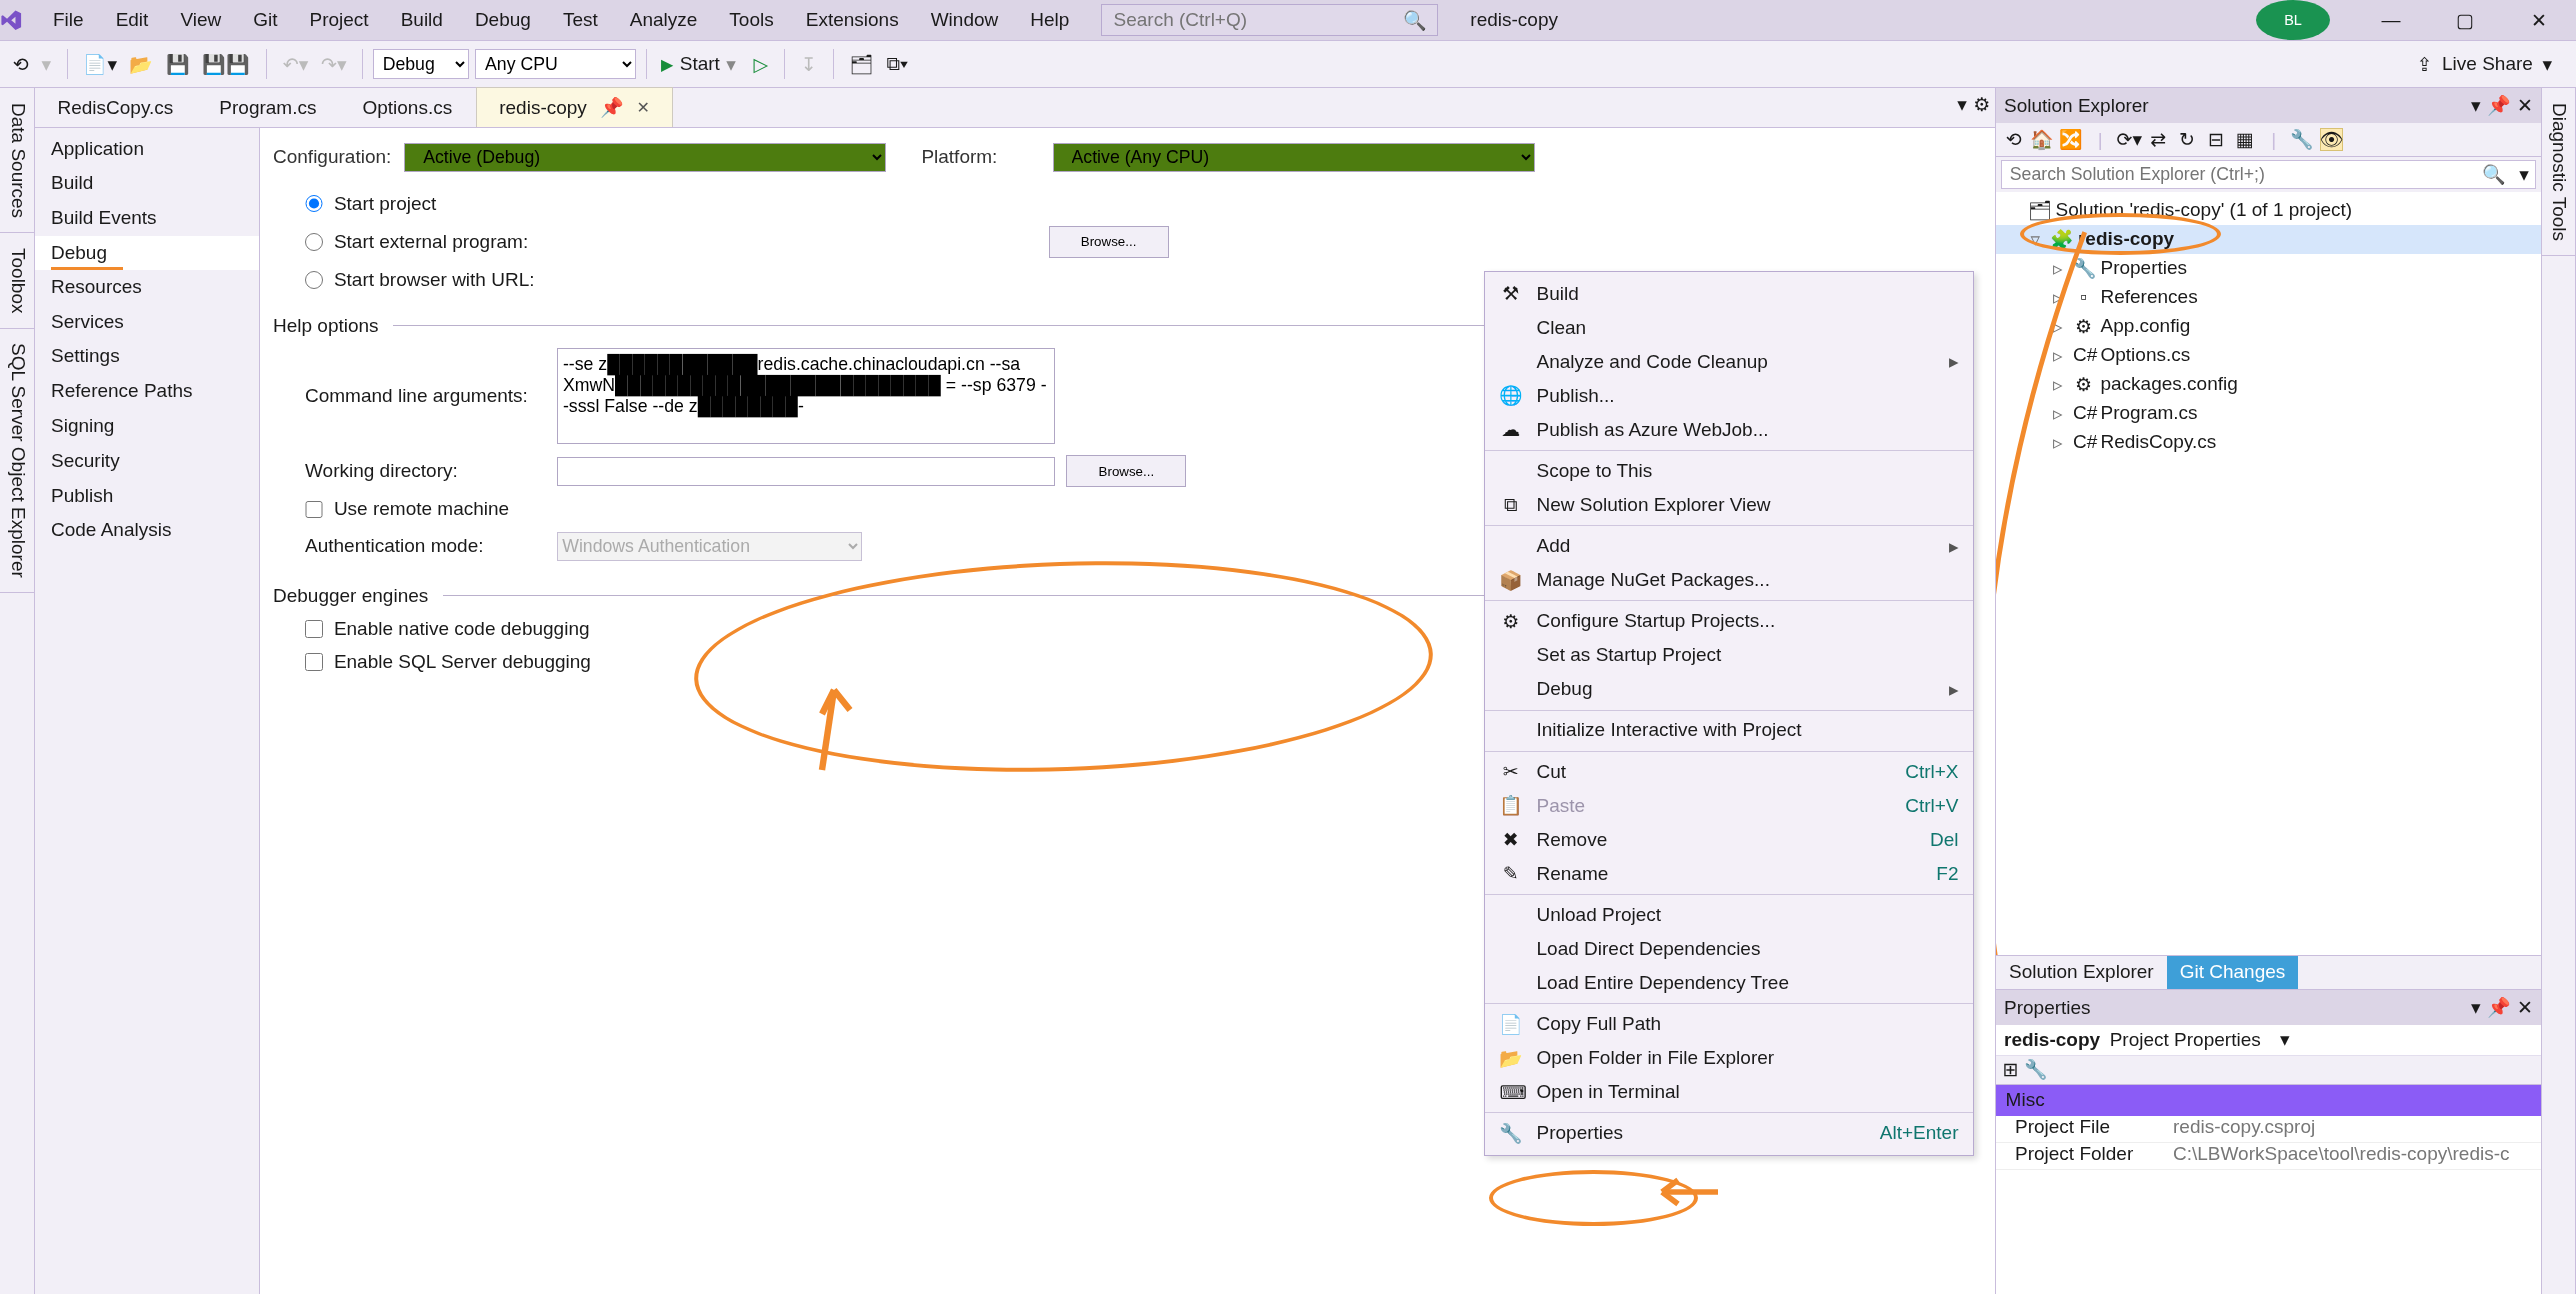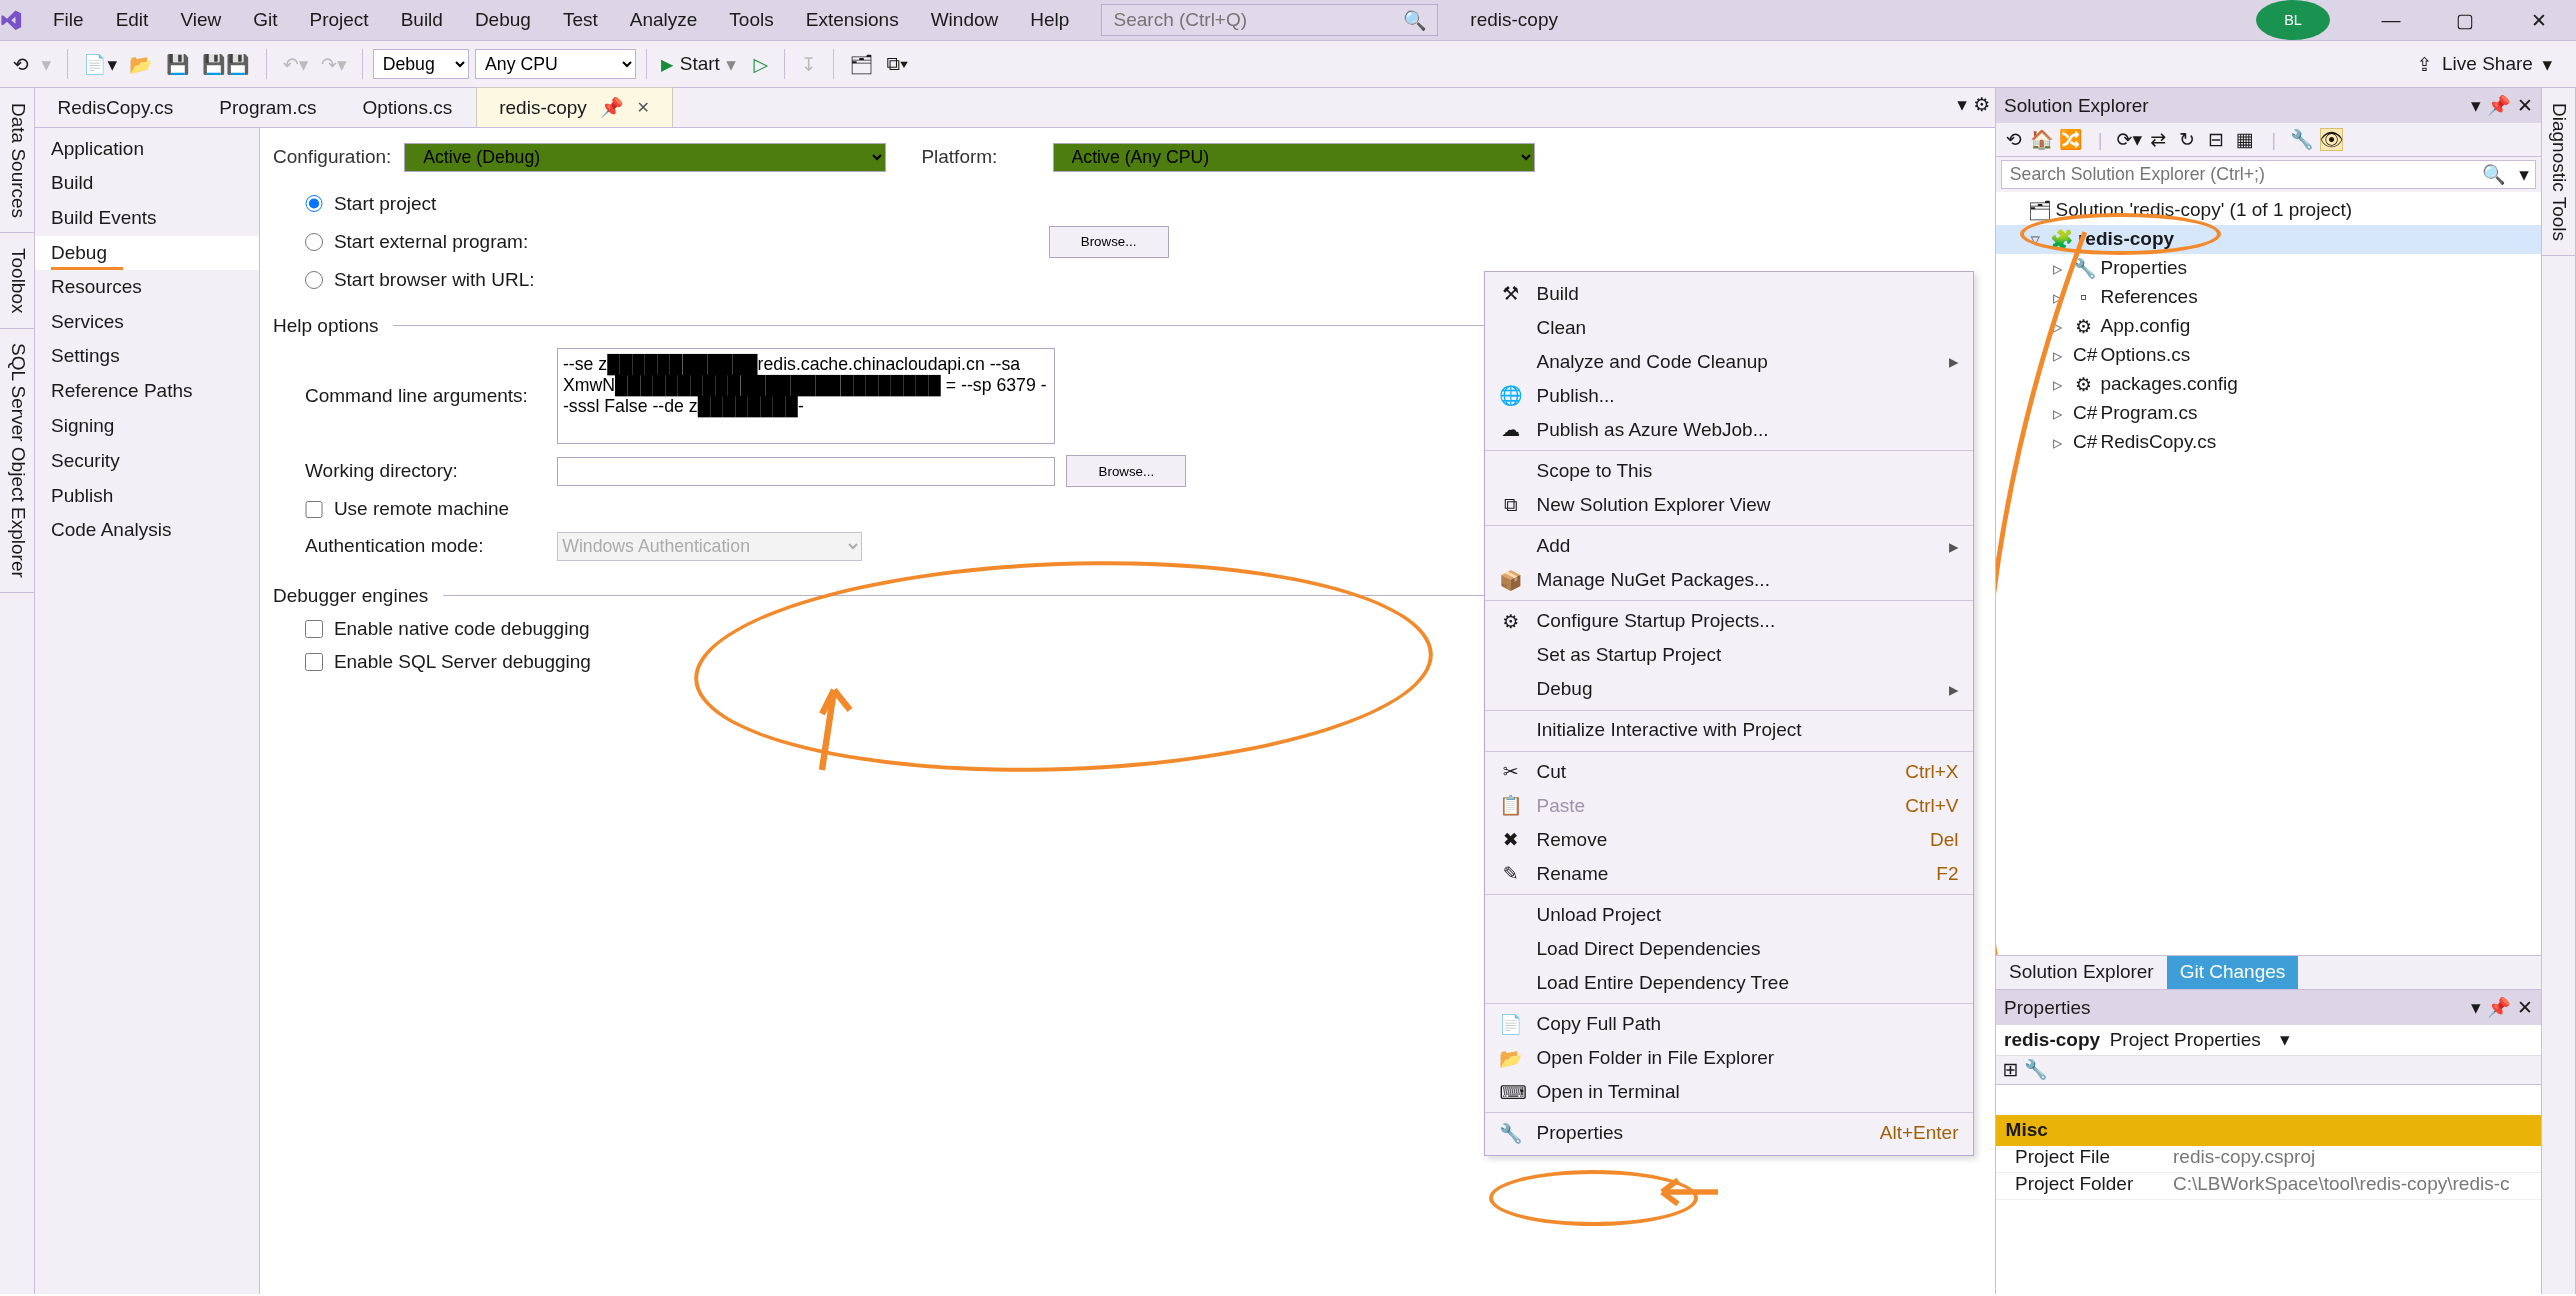--- a/index.html
+++ b/index.html
@@ -75,32 +75,32 @@
 .tree .row.sel{background:#d6e6fb;}
 .tree .tw{width:17.7px;text-align:center;color:#777;}
 .tree .ic{width:21px;text-align:center;}
 .bottom-tabs{height:34px;display:flex;border-top:0.8px solid #c9bddc;}
 .bottom-tabs .bt{padding:4.8px 13px;}
 .bottom-tabs .bt.active{background:#3e9fd8;color:#fff;}
 
 #props-panel{height:305px;display:flex;flex-direction:column;border-top:0.8px solid #c9bddc;}
 .props-head{height:30.5px;display:flex;align-items:center;padding:0 8px;background:#fff;border-bottom:0.8px solid #e3deee;gap:9.6px;}
 .props-grid{flex:1;background:#fff;}
-.props-grid .cat{background:#eab308;padding:4.8px 9.6px;font-weight:bold;margin-top:30px;}
+.props-grid .cat{background:#8b5cf6;padding:4.8px 9.6px;font-weight:normal;}
 .props-grid .kv{display:flex;height:27px;border-bottom:0.8px solid #eee;}
 .props-grid .kv .k{width:177px;padding-left:19px;}
 .props-grid .kv .v{flex:1;color:#777;}
 
 
 #ctx-menu{position:absolute;left:1484px;top:271px;width:490px;background:#f4f0f8;border:0.8px solid #b8aad0;box-shadow:3.2px 3.2px 6.4px rgba(0,0,0,.15);padding:4.8px 0;z-index:50;}
 #ctx-menu .row{display:flex;align-items:center;height:34px;padding:0 14.5px;gap:14.5px;}
 #ctx-menu .row.disabled{color:#9c94ab;}
 #ctx-menu .ic{width:22.5px;text-align:center;}
 #ctx-menu .lbl{flex:1;}
-#ctx-menu .sc{color:#a16207;}
+#ctx-menu .sc{color:#0f766e;}
 #ctx-menu .sep{height:0.8px;background:#cfc6de;margin:3.2px 0;}
 #ctx-menu .sub::after{content:"▸";color:#555;}
 </style>
 </head>
 <body>
 
 <div id="titlebar">
   <svg class="logo" viewBox="0 0 32 32">
       <path fill="#7a52c7" d="M22 2l8 4v20l-8 4-12-12-6 5-2-1V10l2-1 6 5L22 2zm0 9l-6 5 6 5V11z"></path>
     </svg>

